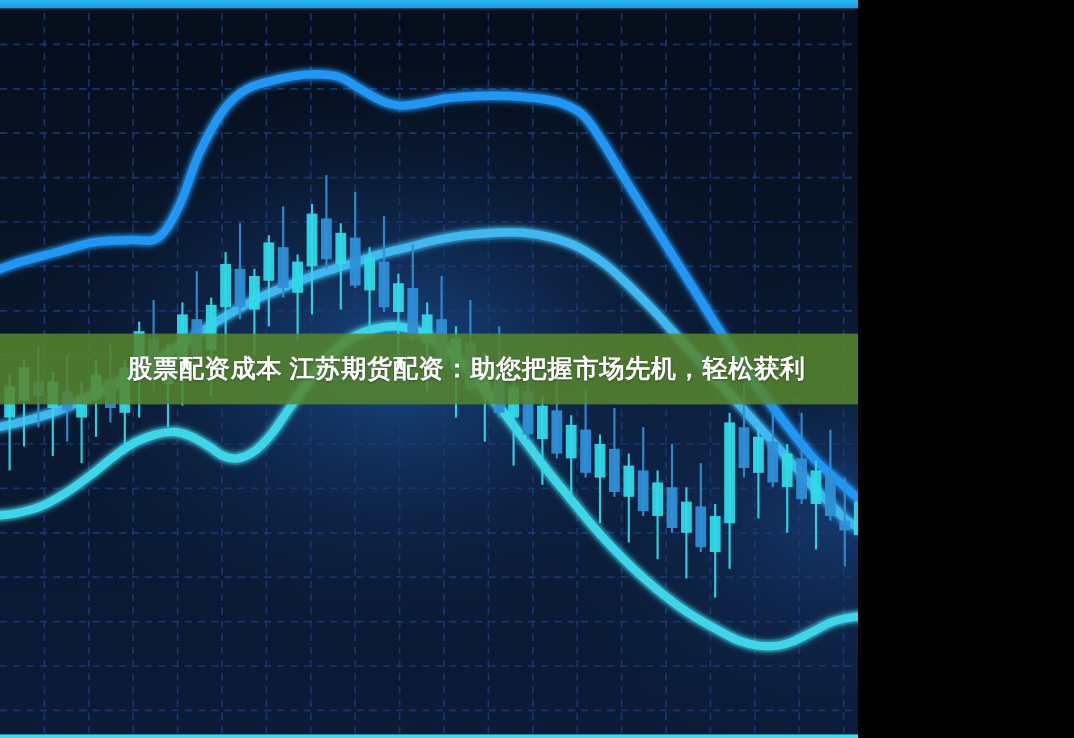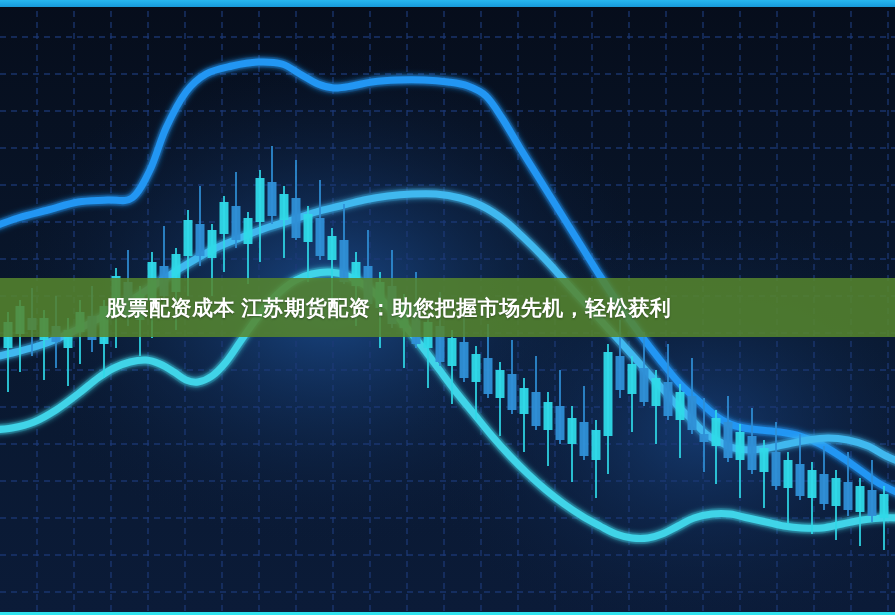--- a/index.html
+++ b/index.html
@@ -5,21 +5,21 @@
   html, body {
     margin: 0;
     padding: 0;
     background: #000;
   }
   body {
     font-family: "Liberation Sans", "DejaVu Sans", sans-serif;
   }
   #stage {
     position: relative;
-    width: 895px;
+    width: 715px;
     height: 615px;
     overflow: hidden;
     background: #060e1c;
   }
 
   
   #chart-svg {
     position: absolute;
     left: 0;
     top: 0;

